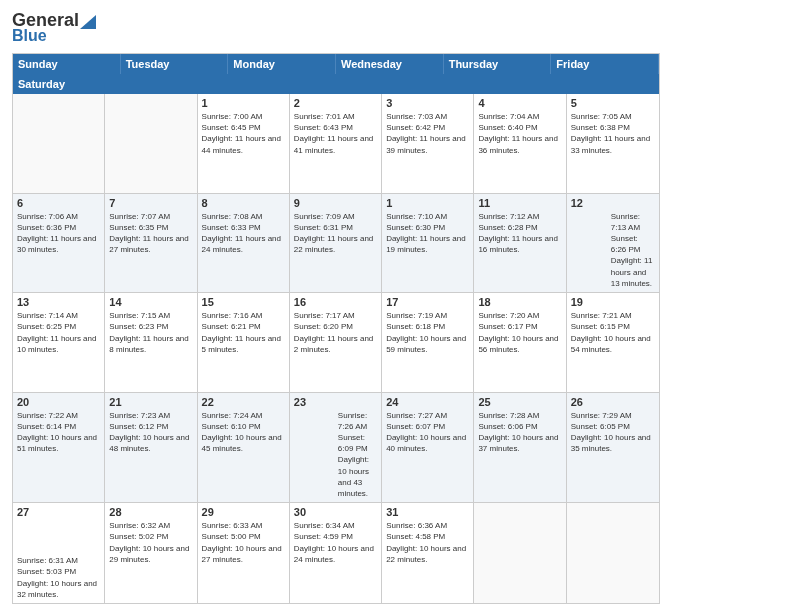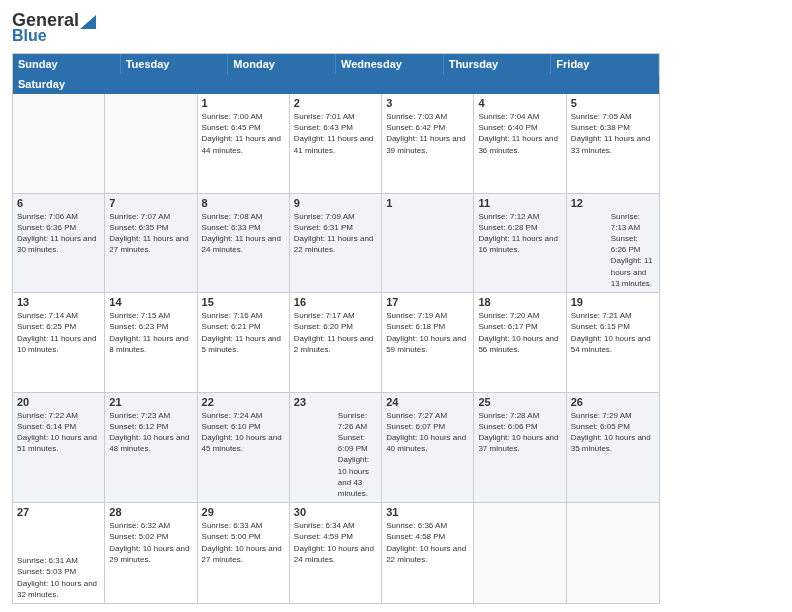--- a/index.html
+++ b/index.html
@@ -183,20 +183,23 @@
 Daylight: 11 hours and 24 minutes.</div>
           </div>
           <div class="cal-cell alt-row">
             <span class="day-num">9</span>
             <div class="cell-text" style="white-space: pre-line;">Sunrise: 7:09 AM
 Sunset: 6:31 PM
 Daylight: 11 hours and 22 minutes.</div>
           </div>
           <div class="cal-cell alt-row">
             <span class="day-num">1</span>
+            <div class="cell-text" style="white-space: pre-line;">Sunrise: 7:10 AM
+Sunset: 6:30 PM
+Daylight: 11 hours and 19 minutes.</div>
           </div>
           <div class="cal-cell alt-row">
             <span class="day-num">11</span>
             <div class="cell-text" style="white-space: pre-line;">Sunrise: 7:12 AM
 Sunset: 6:28 PM
 Daylight: 11 hours and 16 minutes.</div>
           </div>
           <div class="cal-cell alt-row">
             <span class="day-num">12</span>
             <div class="cell-text" style="white-space: pre-line; margin-left: 40px;">Sunrise: 7:13 AM

